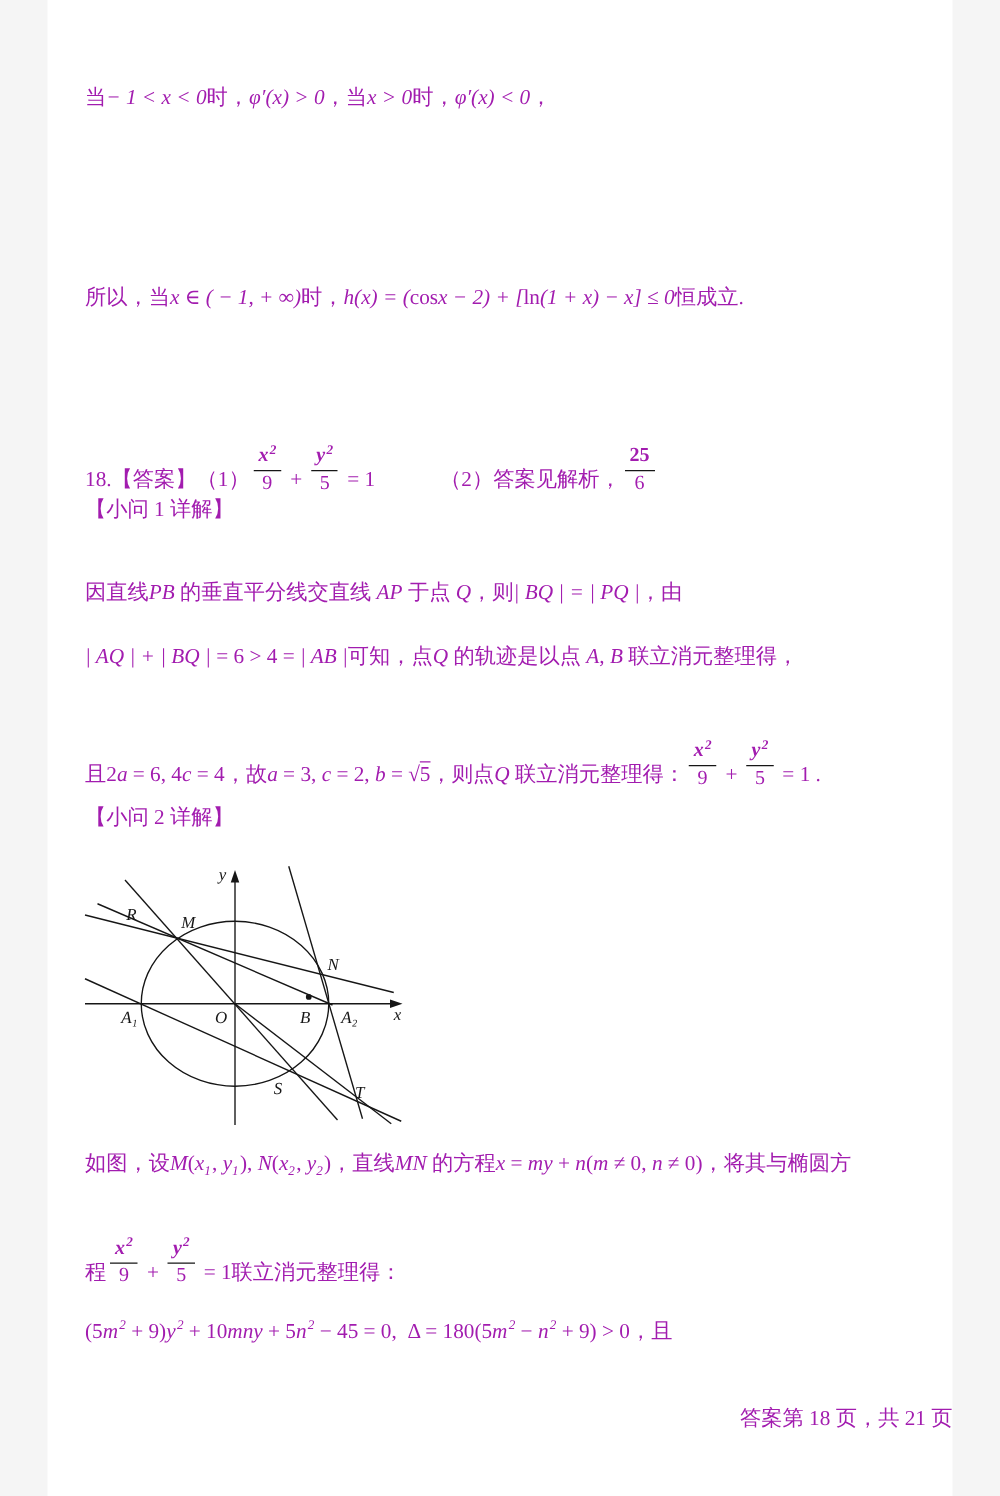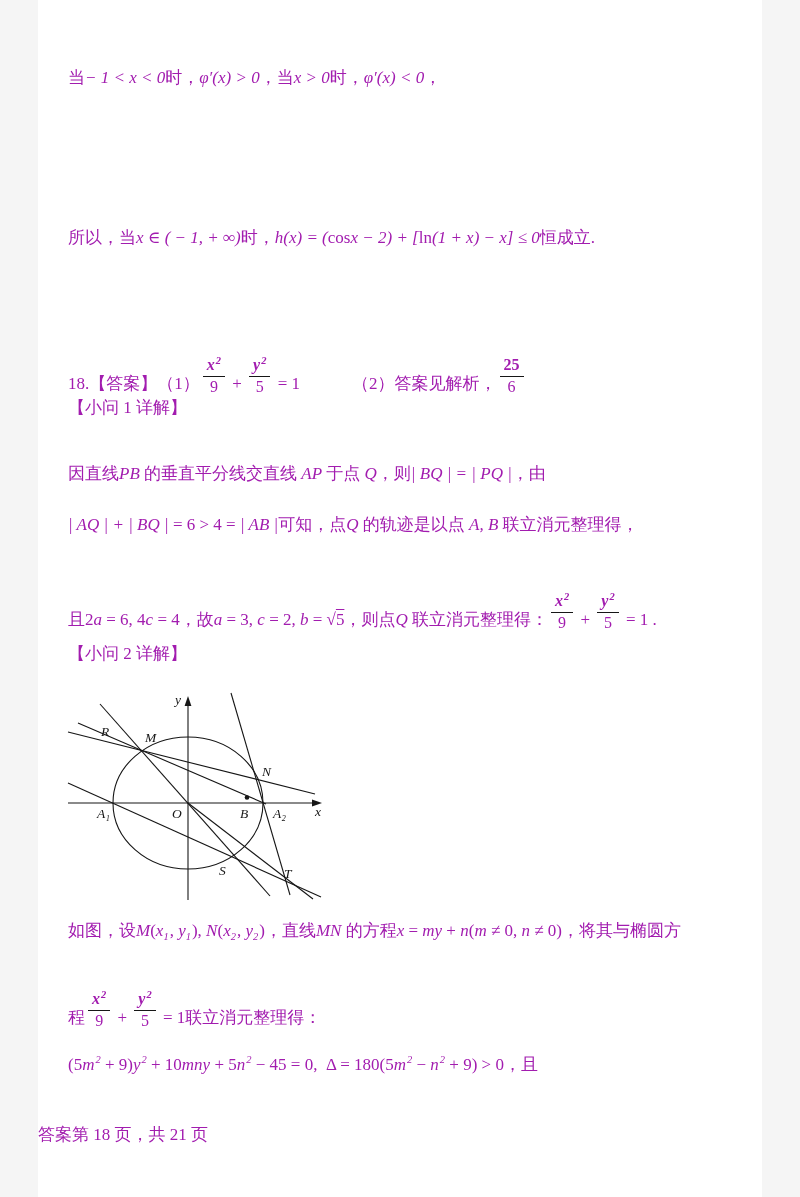--- a/index.html
+++ b/index.html
@@ -17,21 +17,21 @@
   .ovl{text-decoration:overline;}
   sup.msup{font-size:10.5px;font-style:italic;line-height:0;margin-left:1px;}
   sub.msub{font-size:10.5px;font-style:italic;line-height:0;margin-right:1px;}
   .frac{
     display:inline-flex;flex-direction:column;align-items:center;
     vertical-align:middle;margin:0 3px;line-height:1.15;font-size:16px;
   }
   .frac .fnum{display:block;border-bottom:1.2px solid #161616;padding:0 4px 1px;font-weight:bold;}
   .frac .fden{display:block;padding-top:1px;}
   .gap{display:inline-block;height:1px;}
-  .footer{position:absolute;left:0;right:0;text-align:left;line-height:22px;}
+  .footer{position:absolute;left:0;right:0;text-align:right;line-height:22px;}
   .figwrap{position:absolute;}
   svg text{
     font-family:"Liberation Serif","DejaVu Serif",serif;
     font-style:italic;font-size:13.5px;fill:#161616;
   }
 </style>
 </head>
 <body>
 
 <div class="page">

